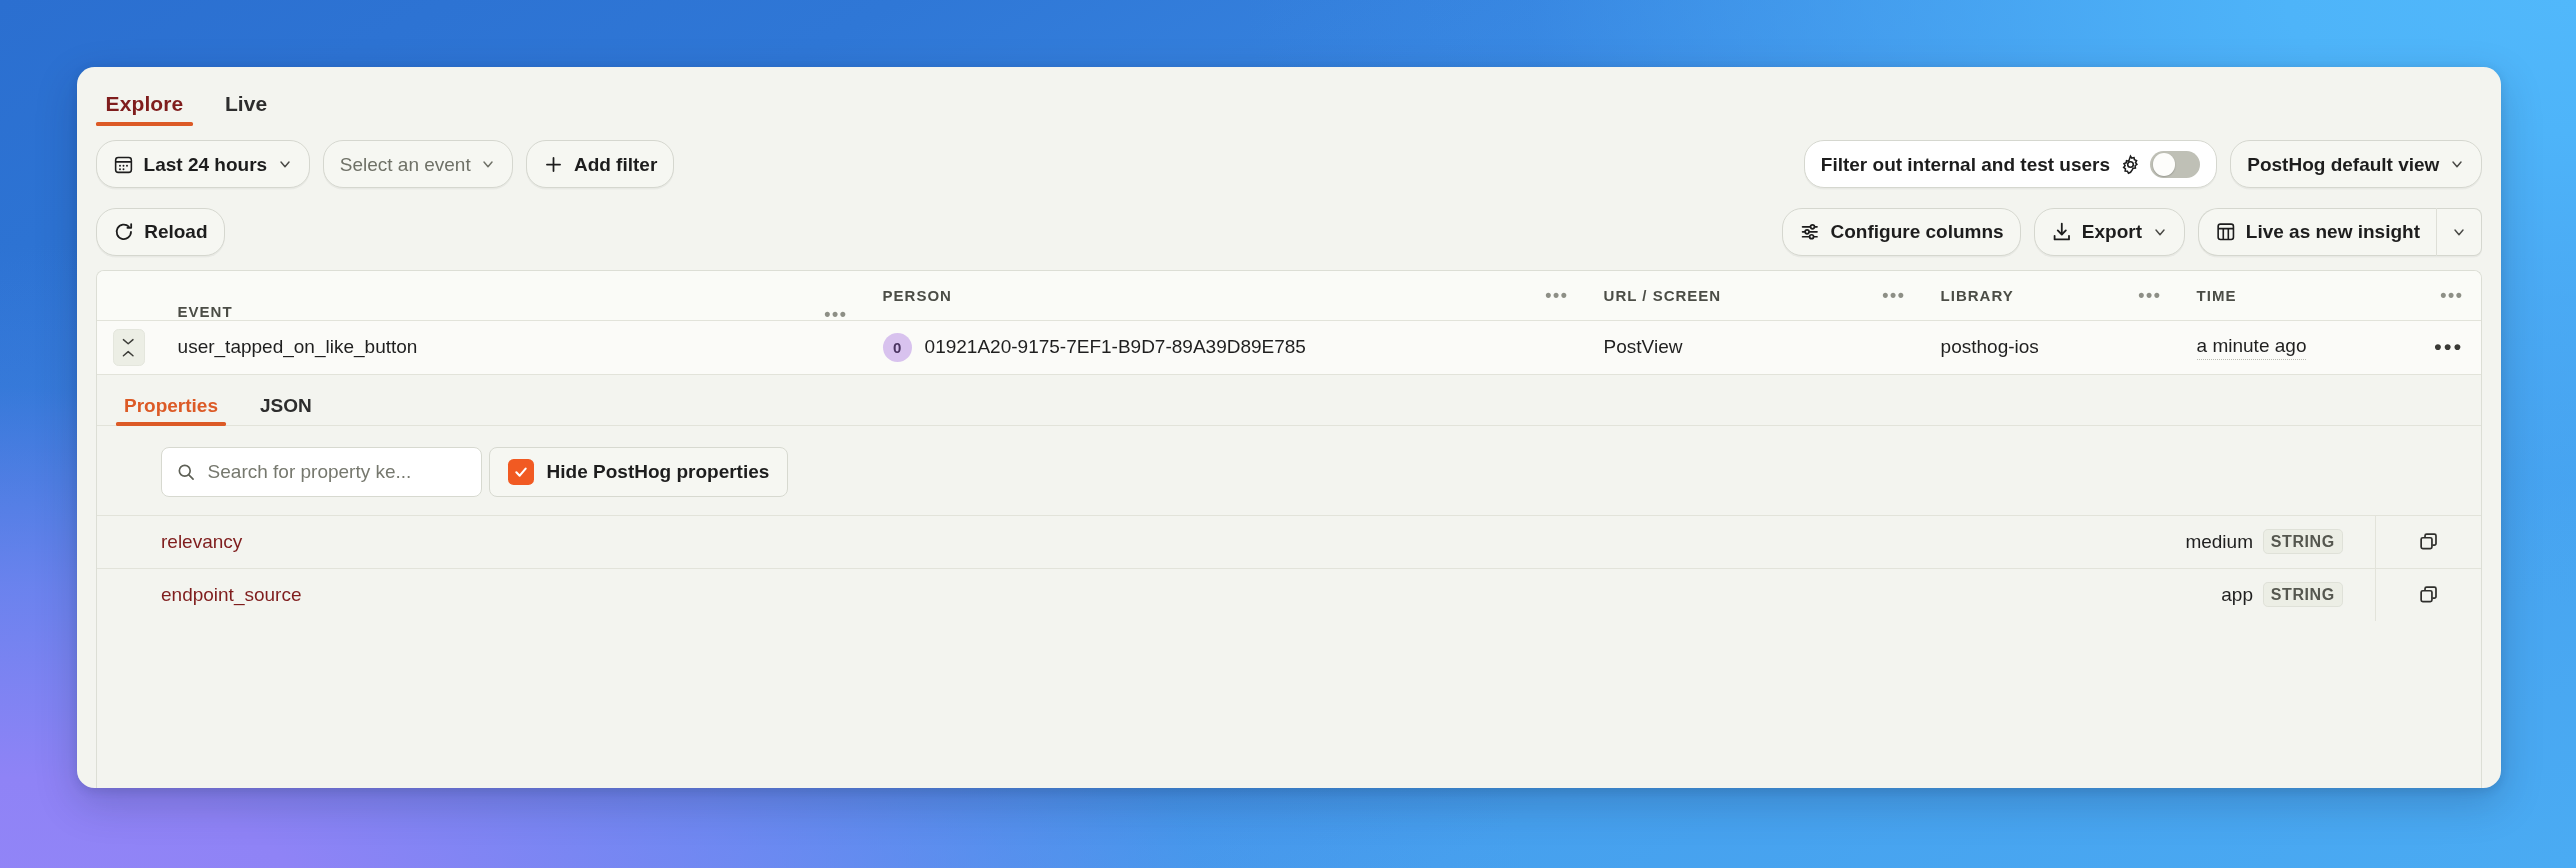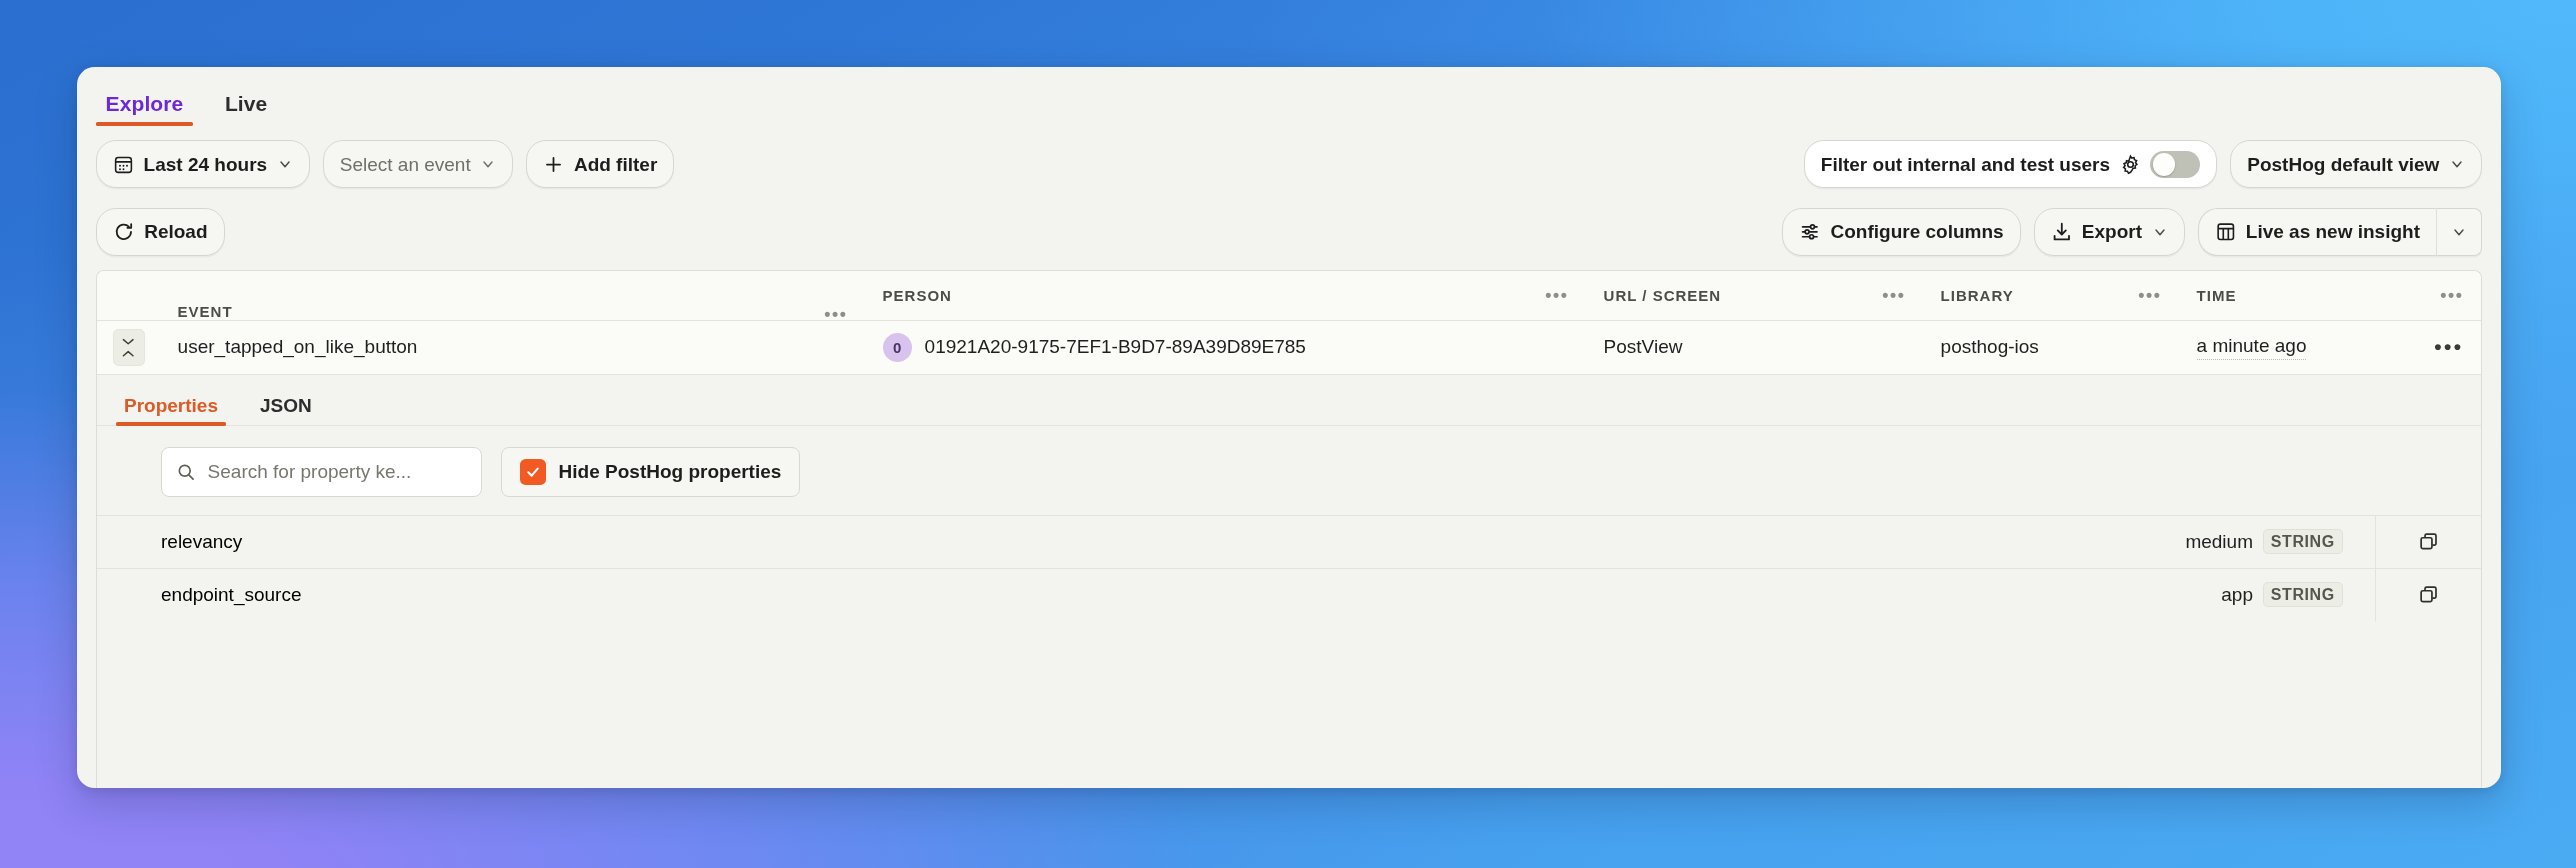--- a/index.html
+++ b/index.html
@@ -48,21 +48,21 @@
     position: relative;
     padding: 0 9.6px 12px 9.6px;
     font-size: 21px;
     font-weight: 600;
     color: #2d2d2d;
     cursor: pointer;
     letter-spacing: 0.1px;
     line-height: 1;
   }
   .top-tab + .top-tab { margin-left: 22.4px; }
-  .top-tab.active { color: #6d28d9; }
+  .top-tab.active { color: #7f1d1d; }
   .top-tab.active::after {
     content: "";
     position: absolute;
     left: 0; right: 0; bottom: 0;
     height: 4px;
     background: #dc5a26;
     border-radius: 1.6px;
   }
 
   
@@ -273,21 +273,21 @@
     position: absolute;
     left: 0; right: 0; bottom: -0.8px;
     height: 4px;
     background: #dc5a26;
     border-radius: 1.6px;
   }
 
   .prop-controls {
     display: flex;
     align-items: center;
-    gap: 19px;
+    gap: 7px;
     padding: 21px 19px 17.6px 64px;
     flex: 0 0 auto;
   }
   .search-box {
     display: inline-flex;
     align-items: center;
     gap: 11.2px;
     width: 321px;
     height: 50px;
     padding: 0 14.4px;
@@ -336,21 +336,21 @@
   .prop-row {
     display: flex;
     align-items: center;
     height: 53px;
     border-top: 0.8px solid #e2e3da;
     padding-left: 64px;
   }
   .prop-key {
     flex: 1 1 auto;
     font-size: 19px;
-    color: #000000;
+    color: #7f1d1d;
   }
   .prop-val {
     display: inline-flex;
     align-items: center;
     gap: 9.6px;
     font-size: 19px;
     color: #1f1f1f;
     margin-right: 32px;
   }
   .type-badge {

